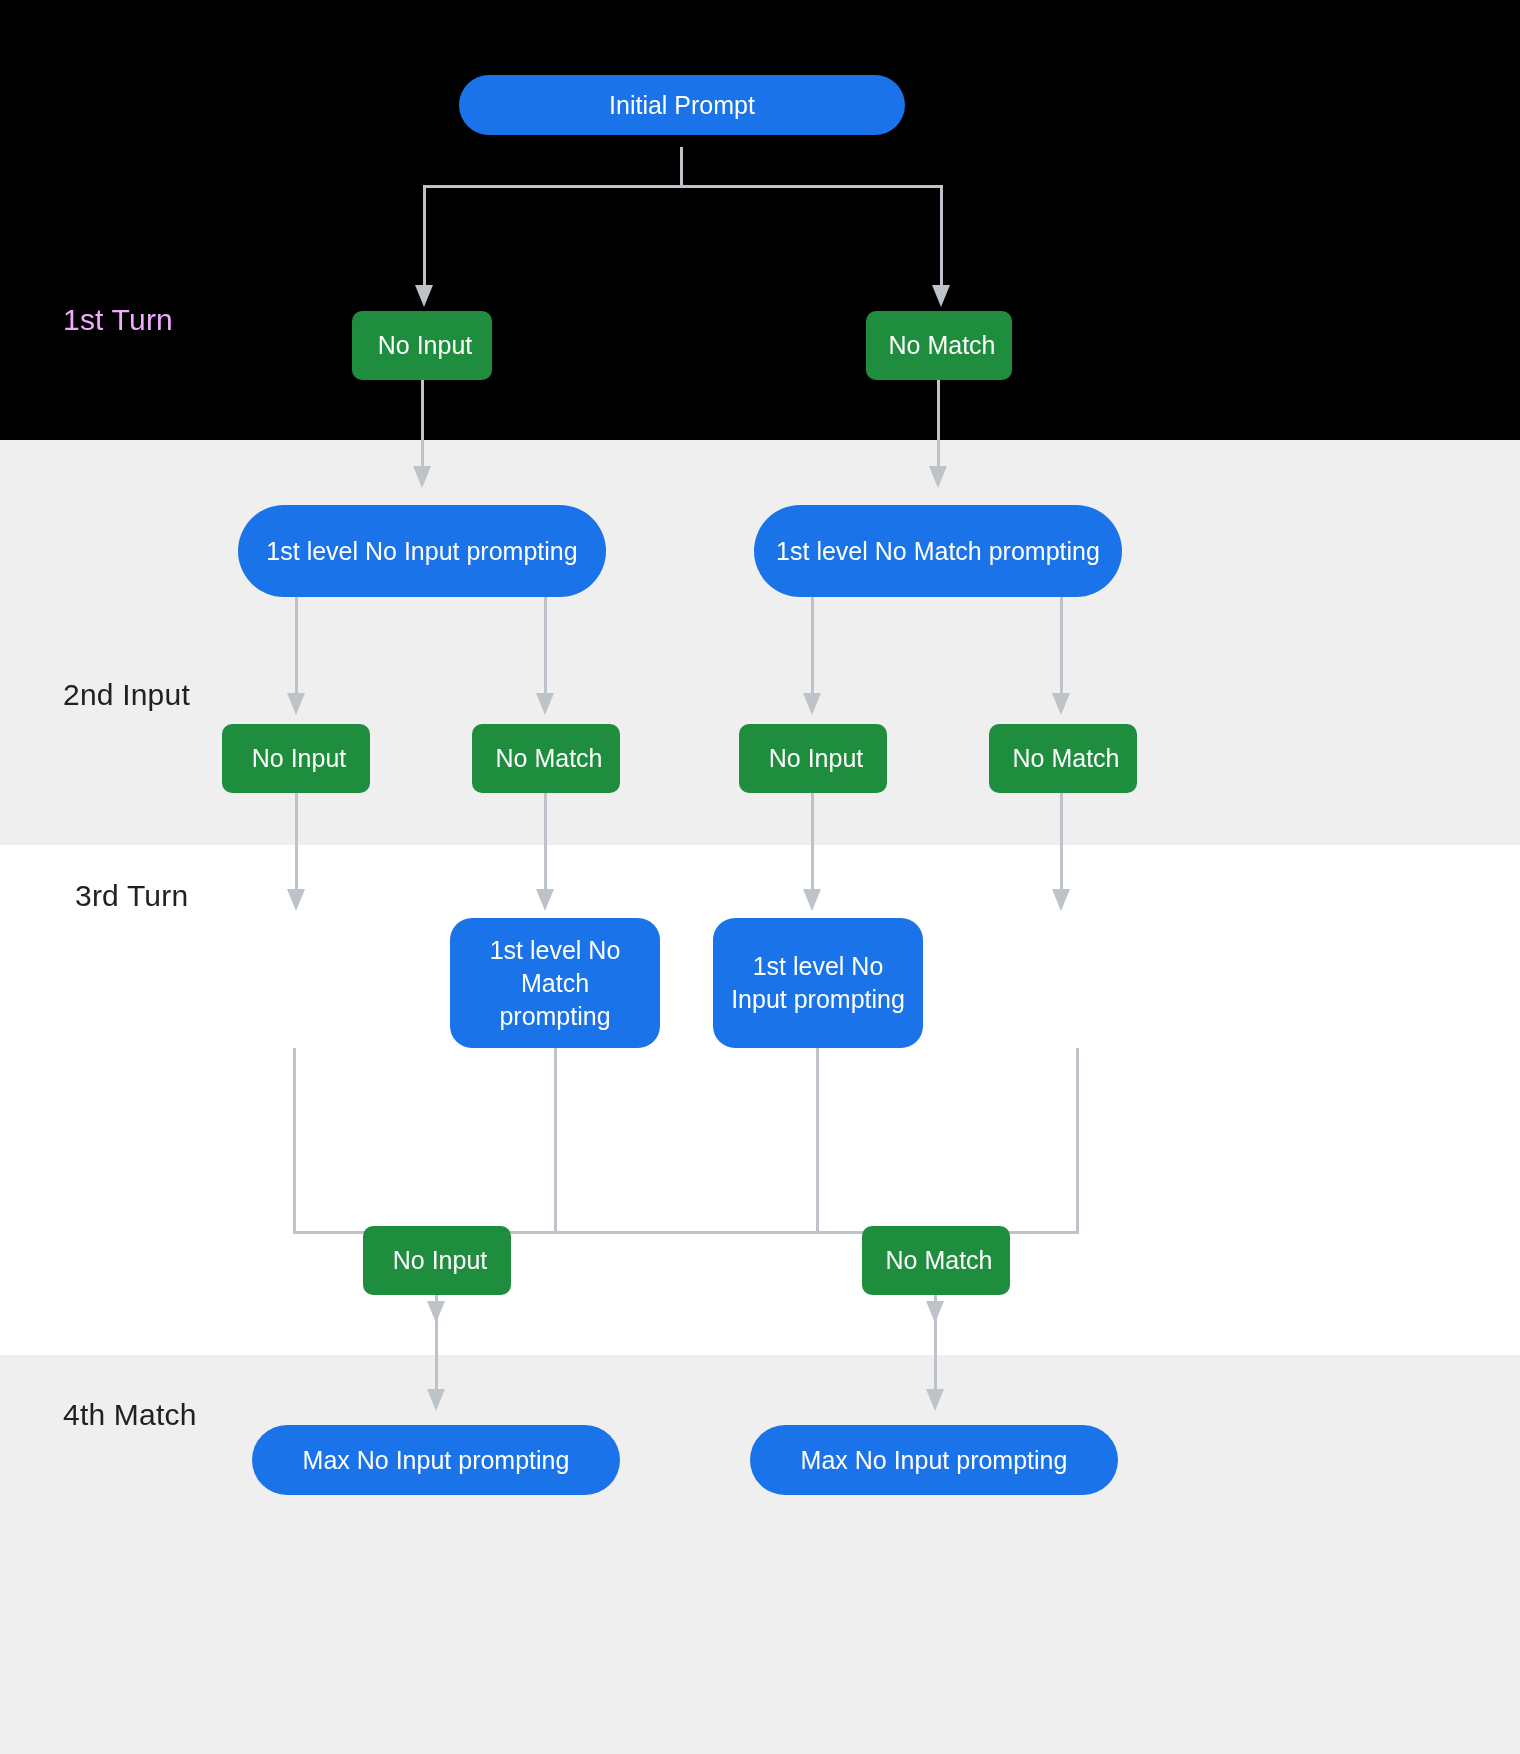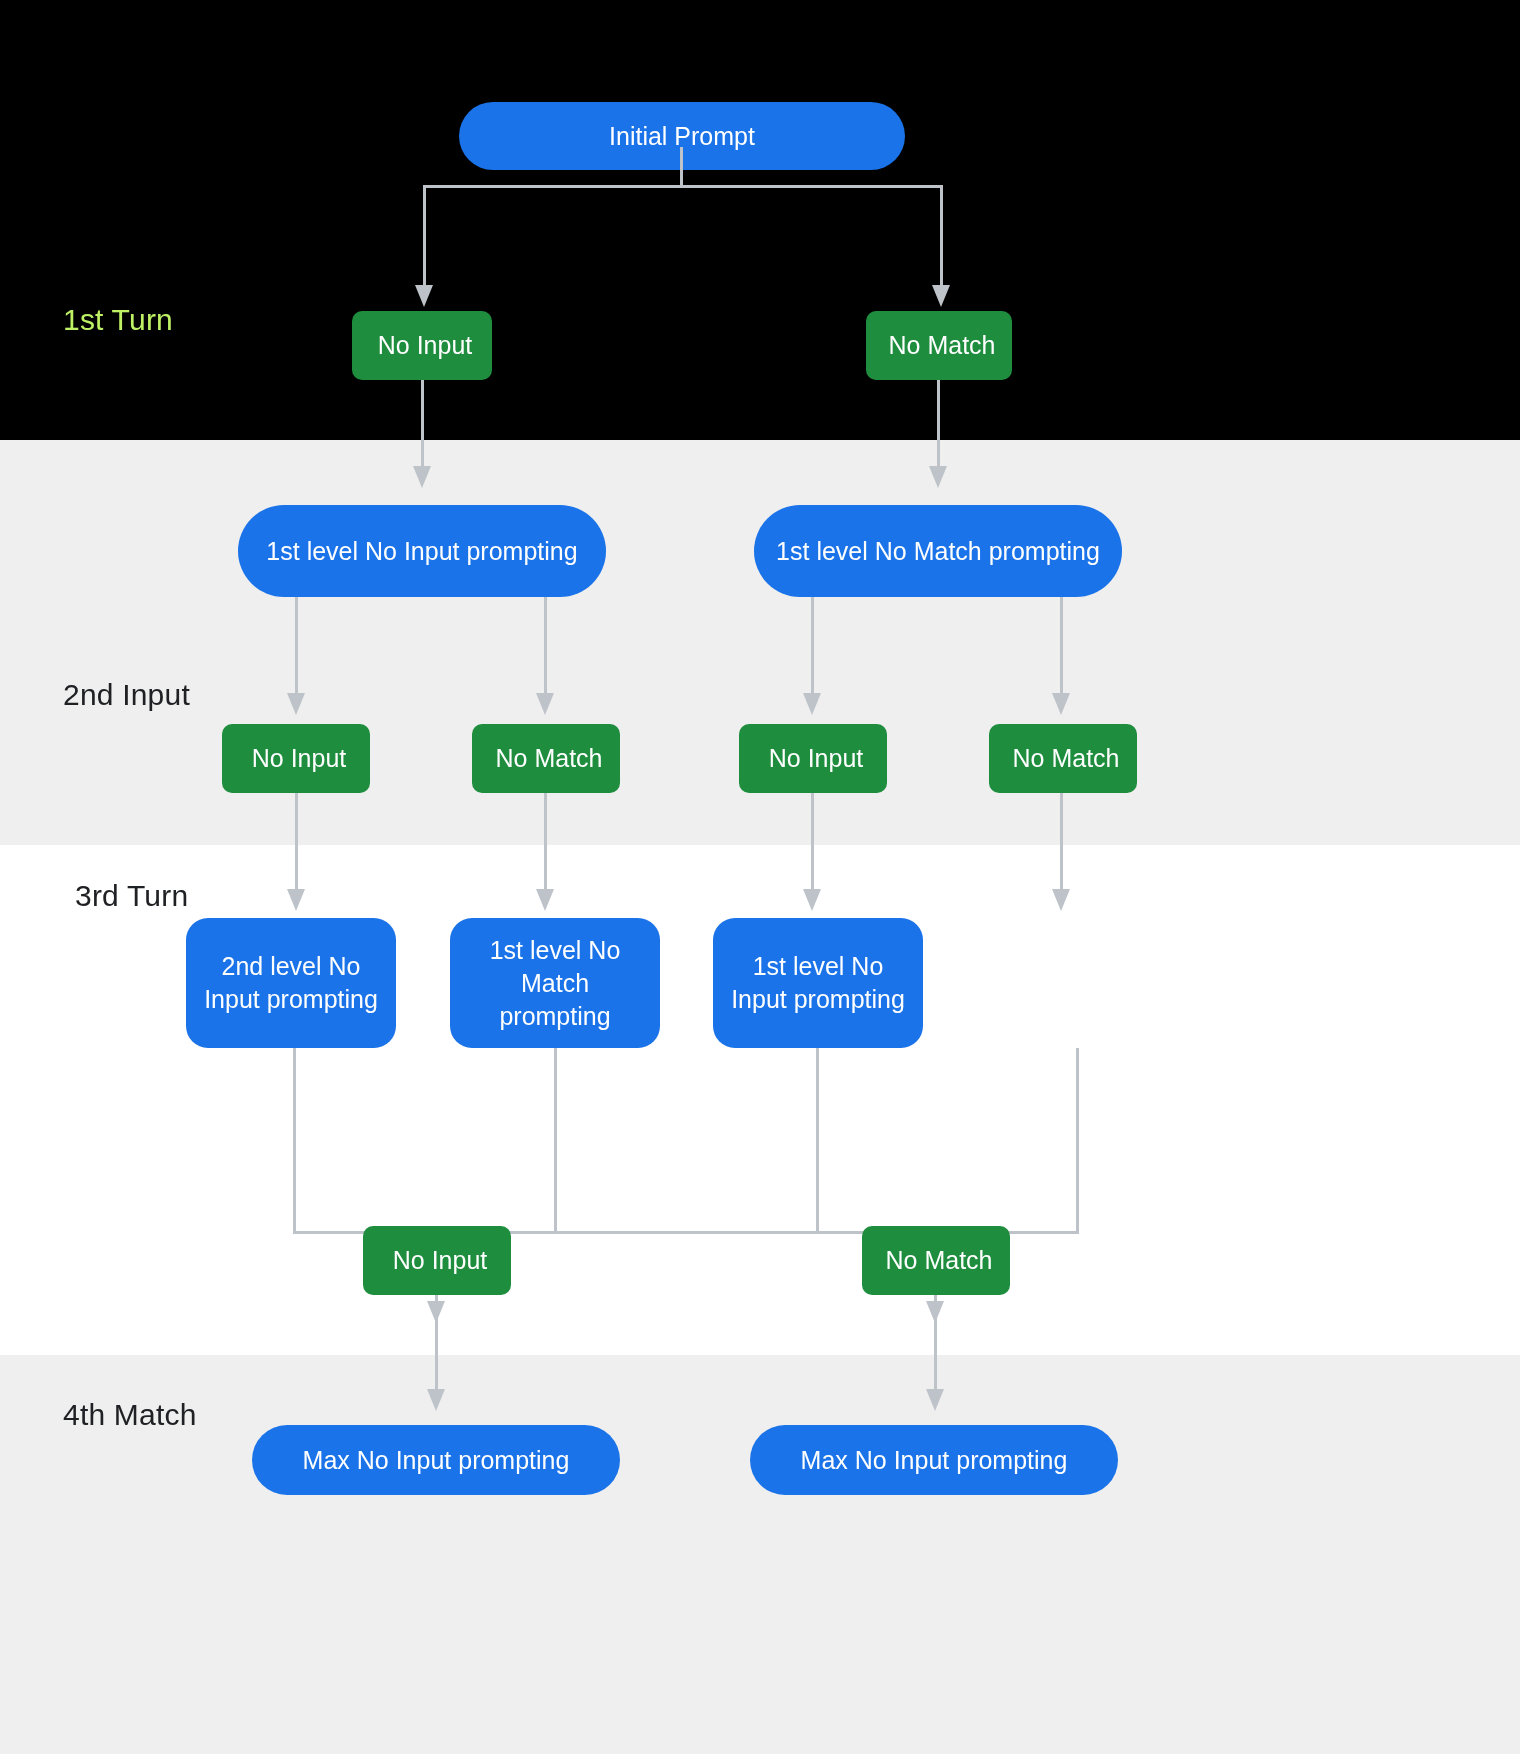--- a/index.html
+++ b/index.html
@@ -19,21 +19,21 @@
   #band-4{top:1355px;height:399px;background:#efefef;}
 
   
   .turn-label{
     position:absolute;
     font-size:30px;
     letter-spacing:.2px;
     white-space:nowrap;
     color:#202124;
   }
-  #turn-label-1{left:63px;top:303px;color:#bef264;}
+  #turn-label-1{left:63px;top:303px;color:#f0abfc;}
   #turn-label-2{left:63px;top:678px;}
   #turn-label-3{left:75px;top:879px;}
   #turn-label-4{left:63px;top:1398px;}
 
   
   .node{
     position:absolute;
     display:flex;align-items:center;justify-content:center;
     text-align:center;
     color:#ffffff;
@@ -66,21 +66,21 @@
   <div class="band" id="band-1" style="background: rgb(0, 0, 0);"></div>
   <div class="band" id="band-2" style="background: rgb(239, 239, 239);"></div>
   <div class="band" id="band-3" style="background: rgb(255, 255, 255);"></div>
   <div class="band" id="band-4" style="background: rgb(239, 239, 239);"></div>
 
   <div class="turn-label" id="turn-label-1">1st Turn</div>
   <div class="turn-label" id="turn-label-2">2nd Input</div>
   <div class="turn-label" id="turn-label-3">3rd Turn</div>
   <div class="turn-label" id="turn-label-4">4th Match</div>
 
-  <div class="node blue pill" style="left: 459px; top: 75px; width: 446px; height: 68px; background: rgb(26, 115, 232); margin-top: 27px;">Initial Prompt</div>
+  <div class="node blue pill" style="left: 459px; top: 75px; width: 446px; height: 60px; background: rgb(26, 115, 232);">Initial Prompt</div>
 
   <div class="vline" style="left: 680px; top: 147px; height: 40px; background: rgb(189, 195, 201);"></div>
 
   <div class="hline" style="left: 423px; top: 185px; width: 520px; background: rgb(189, 195, 201);"></div>
 
   <div class="vline" style="left: 423px; top: 185px; height: 100px; background: rgb(189, 195, 201);"></div>
   <div class="arrow" style="left: 415px; top: 285px; border-top-color: rgb(189, 195, 201);"></div>
 
   <div class="vline" style="left: 940px; top: 185px; height: 100px; background: rgb(189, 195, 201);"></div>
   <div class="arrow" style="left: 932px; top: 285px; border-top-color: rgb(189, 195, 201);"></div>
@@ -119,21 +119,20 @@
 
   <div class="vline" style="left: 544px; top: 793px; height: 96px; background: rgb(189, 195, 201);"></div>
   <div class="arrow" style="left: 536px; top: 889px; border-top-color: rgb(189, 195, 201);"></div>
 
   <div class="vline" style="left: 811px; top: 793px; height: 96px; background: rgb(189, 195, 201);"></div>
   <div class="arrow" style="left: 803px; top: 889px; border-top-color: rgb(189, 195, 201);"></div>
 
   <div class="vline" style="left: 1060px; top: 793px; height: 96px; background: rgb(189, 195, 201);"></div>
   <div class="arrow" style="left: 1052px; top: 889px; border-top-color: rgb(189, 195, 201);"></div>
 
-  <div class="node blue rounded" style="left: 186px; top: 918px; width: 210px; height: 130px; background: rgb(26, 115, 232);">2nd level No Input prompting</div>
   <div class="node blue rounded" style="left: 450px; top: 918px; width: 210px; height: 130px; background: rgb(26, 115, 232);">1st level No Match prompting</div>
   <div class="node blue rounded" style="left: 713px; top: 918px; width: 210px; height: 130px; background: rgb(26, 115, 232);">1st level No Input prompting</div>
 
   <div class="vline" style="left: 293px; top: 1048px; height: 185px; background: rgb(189, 195, 201);"></div>
   <div class="vline" style="left: 554px; top: 1048px; height: 185px; background: rgb(189, 195, 201);"></div>
   <div class="vline" style="left: 816px; top: 1048px; height: 185px; background: rgb(189, 195, 201);"></div>
   <div class="vline" style="left: 1076px; top: 1048px; height: 185px; background: rgb(189, 195, 201);"></div>
 
   <div class="hline" style="left: 293px; top: 1231px; width: 786px; background: rgb(189, 195, 201);"></div>
 

